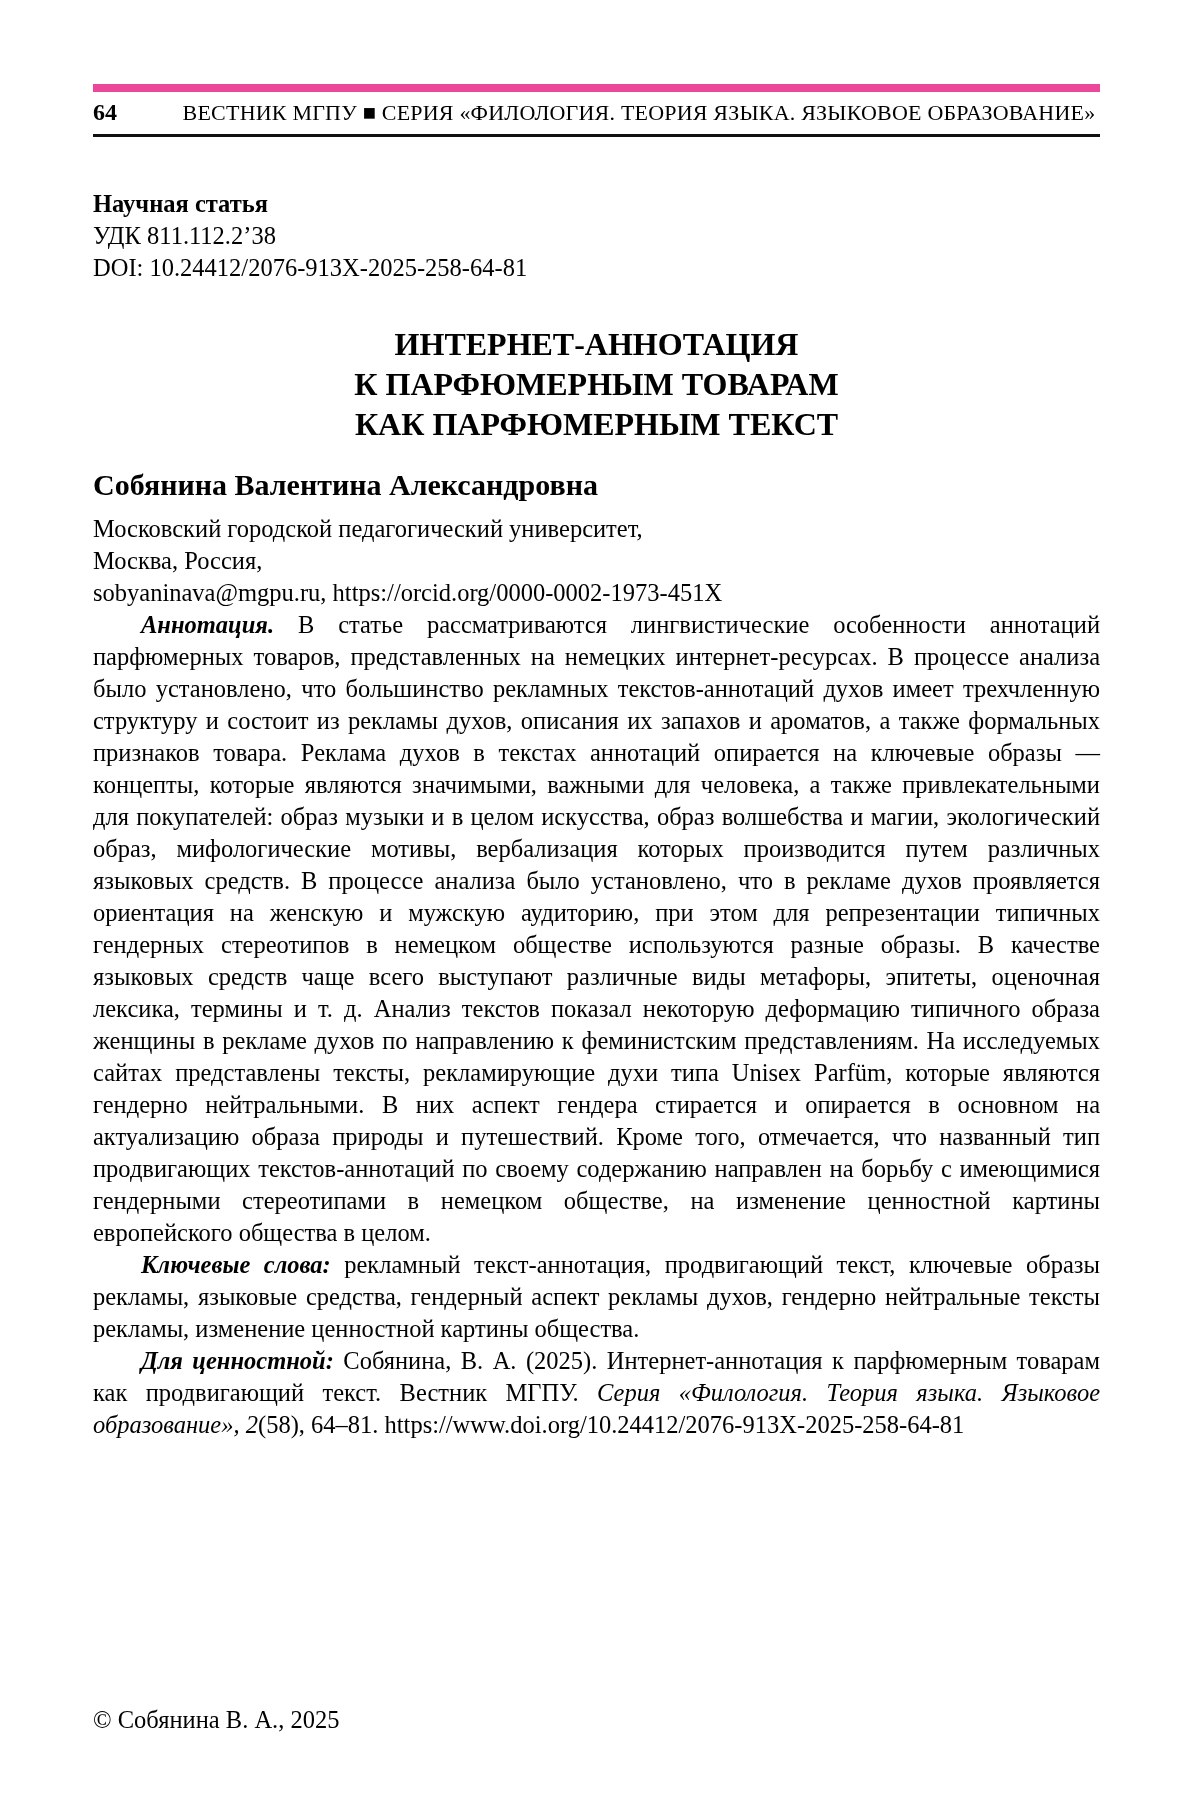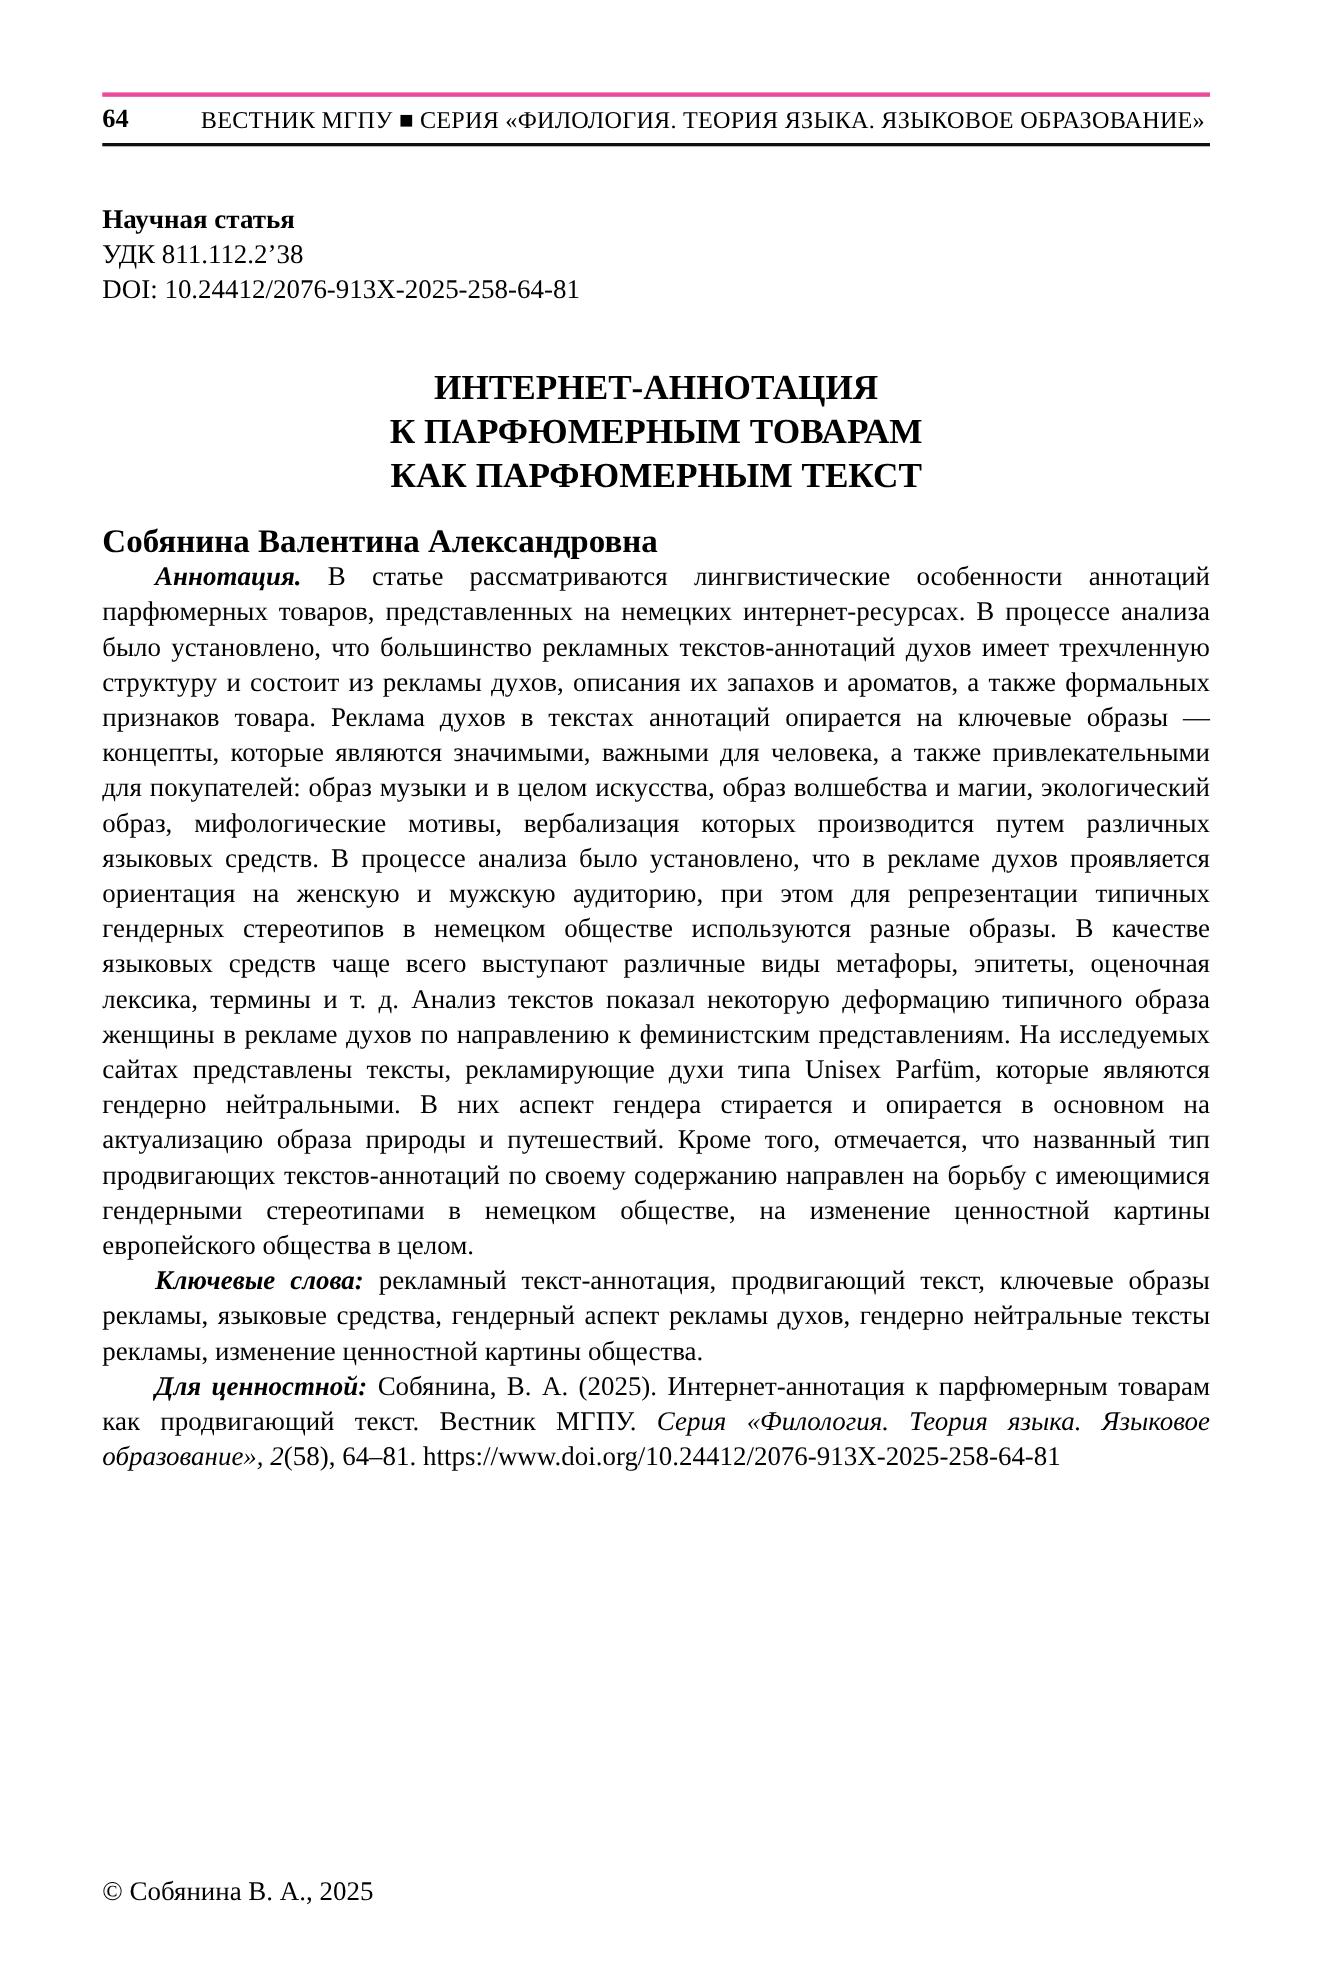--- a/index.html
+++ b/index.html
@@ -9,21 +9,21 @@
     height: 1800px;
     background: #ffffff;
     color: #000000;
     font-family: "Liberation Serif", serif;
     overflow: hidden;
   }
   .content { padding: 0 100px 0 93px; }
 
   .running-head {
     margin-top: 84px;
-    border-top: 4px solid #ec4899;
+    border-top: 8px solid #ec4899;
     border-bottom: 3px solid #101010;
     display: flex;
     align-items: center;
     padding: 7px 0 8px 0;
   }
   .page-num {
     font-weight: bold;
     font-size: 24px;
     width: 85px;
     flex: 0 0 auto;
@@ -34,21 +34,21 @@
     font-weight: normal;
     font-size: 22px;
     letter-spacing: 0.2px;
     white-space: nowrap;
   }
 
   .meta-block { margin-top: 51px; font-size: 24.5px; line-height: 32px; }
   .article-type { font-weight: bold; }
 
   .article-title {
-    margin-top: 52px;
+    margin-top: 40px;
     text-align: center;
     font-weight: bold;
     font-size: 32px;
     line-height: 40px;
   }
 
   .author-name { margin-top: 24px; font-weight: bold; font-size: 30px; line-height: 33px; }
   .affiliation { margin-top: 12px; font-size: 24.5px; line-height: 32px; }
 
   p.body-par {
@@ -90,20 +90,25 @@
     </div>
 
     <div class="article-title">
       <div>ИНТЕРНЕТ-АННОТАЦИЯ</div>
       <div>К ПАРФЮМЕРНЫМ ТОВАРАМ</div>
       <div>КАК ПАРФЮМЕРНЫМ ТЕКСТ</div>
     </div>
 
     <div class="author-name">Собянина Валентина Александровна</div>
 
+    <div class="affiliation">
+      <div>Московский городской педагогический университет,</div>
+      <div>Москва, Россия,</div>
+      <div>sobyaninava@mgpu.ru, https://orcid.org/0000-0002-1973-451X</div>
+    </div>
 
     <p class="body-par abstract"><span class="lbl">Аннотация.</span><span> В статье рассматриваются лингвистические особенности аннотаций парфюмерных товаров, представленных на немецких интернет-ресурсах. В процессе анализа было установлено, что большинство рекламных текстов-аннотаций духов имеет трехчленную структуру и состоит из рекламы духов, описания их запахов и ароматов, а также формальных признаков товара. Реклама духов в текстах аннотаций опирается на ключевые образы — концепты, которые являются значимыми, важными для человека, а также привлекательными для покупателей: образ музыки и в целом искусства, образ волшебства и магии, экологический образ, мифологические мотивы, вербализация которых производится путем различных языковых средств. В процессе анализа было установлено, что в рекламе духов проявляется ориентация на женскую и мужскую аудиторию, при этом для репрезентации типичных гендерных стереотипов в немецком обществе используются разные образы. В качестве языковых средств чаще всего выступают различные виды метафоры, эпитеты, оценочная лексика, термины и т. д. Анализ текстов показал некоторую деформацию типичного образа женщины в рекламе духов по направлению к феминистским представлениям. На исследуемых сайтах представлены тексты, рекламирующие духи типа Unisex Parfüm, которые являются гендерно нейтральными. В них аспект гендера стирается и опирается в основном на актуализацию образа природы и путешествий. Кроме того, отмечается, что названный тип продвигающих текстов-аннотаций по своему содержанию направлен на борьбу с имеющимися гендерными стереотипами в немецком обществе, на изменение ценностной картины европейского общества в целом.</span></p>
 
     <p class="body-par keywords"><span class="lbl">Ключевые слова:</span><span> рекламный текст-аннотация, продвигающий текст, ключевые образы рекламы, языковые средства, гендерный аспект рекламы духов, гендерно нейтральные тексты рекламы, изменение ценностной картины общества.</span></p>
 
     <p class="body-par citation"><span class="lbl">Для ценностной:</span><span> Собянина, В. А. (2025). Интернет-аннотация к парфюмерным товарам как продвигающий текст. Вестник МГПУ. </span><span class="it">Серия «Филология. Теория языка. Языковое образование», 2</span><span>(58), 64–81. https://www.doi.org/10.24412/2076-913X-2025-258-64-81</span></p>
 
   </div>
 
   <div class="copyright">© Собянина В. А., 2025</div>

